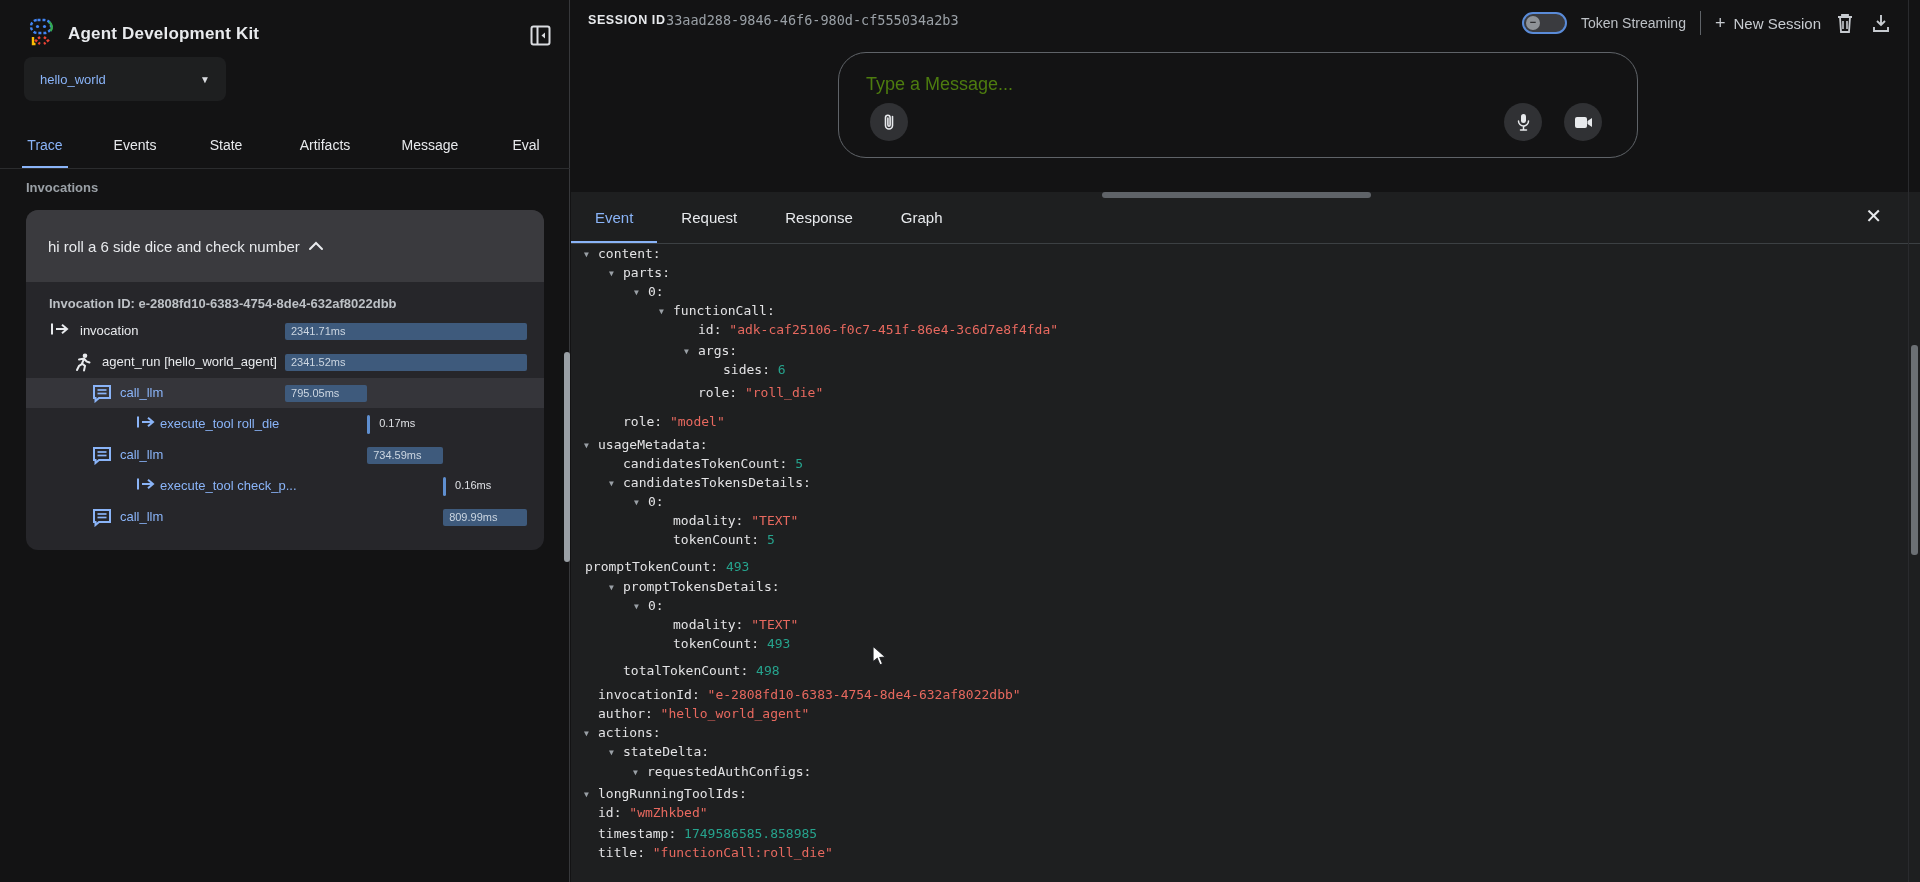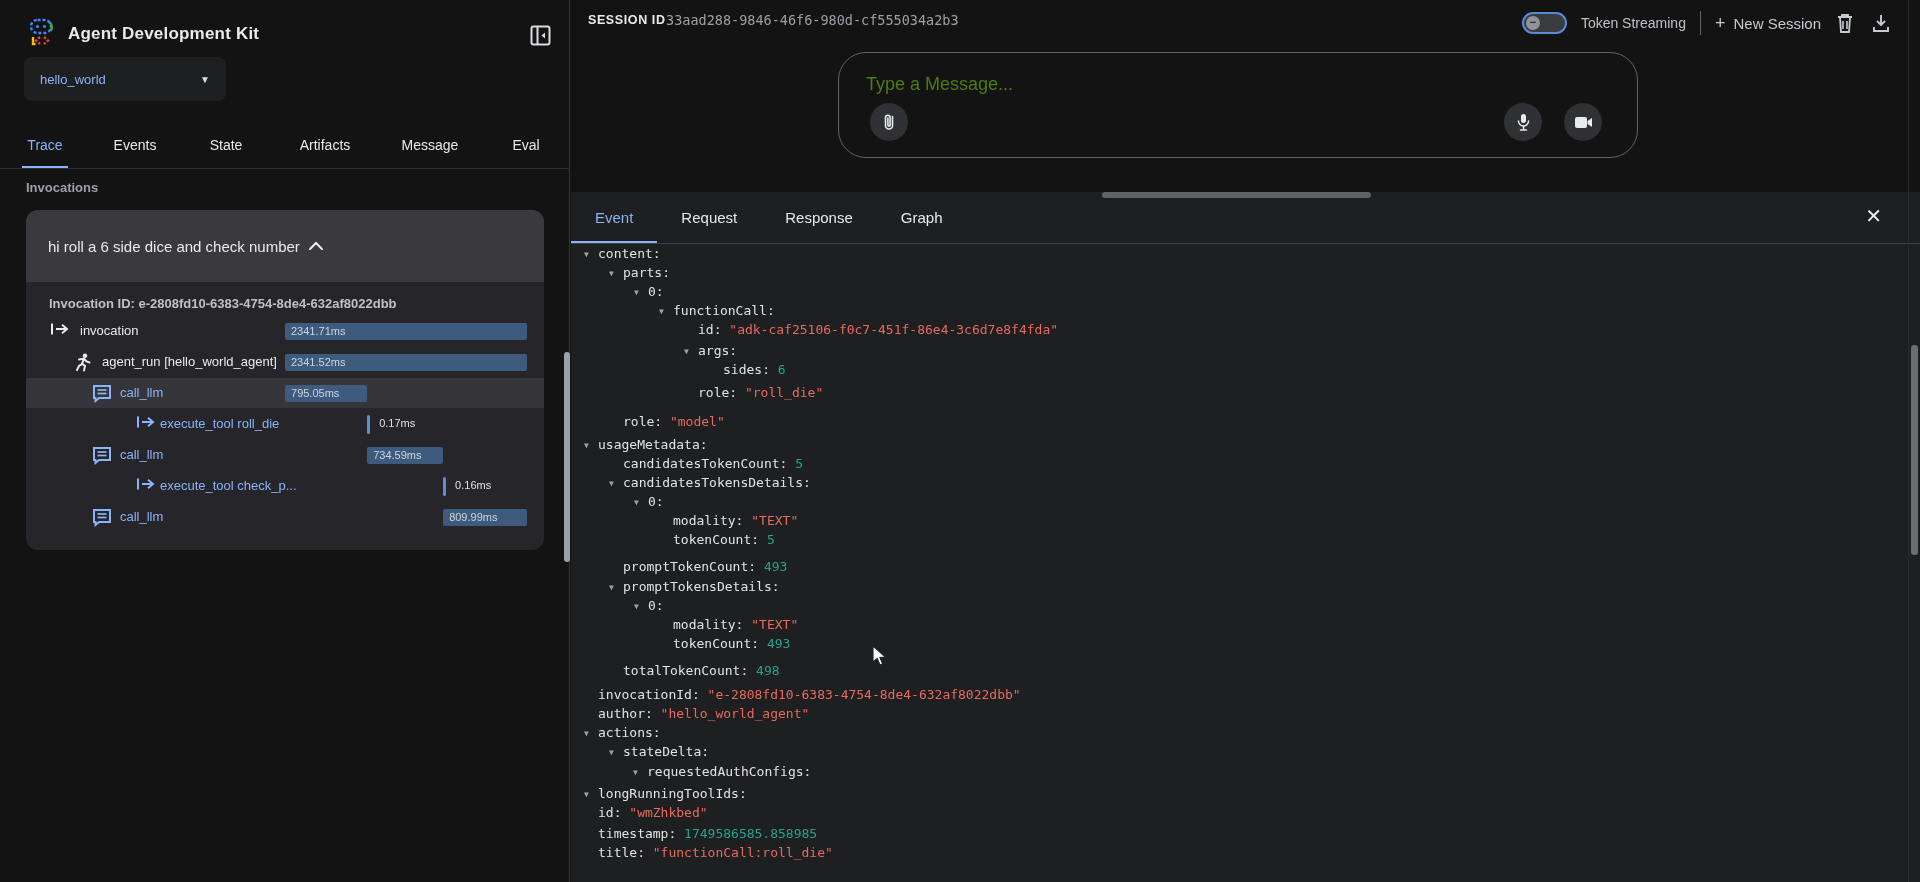--- a/index.html
+++ b/index.html
@@ -265,21 +265,21 @@
       <div class="jrow" style="margin-top: 2px; padding-left: 113px;"><span class="jarrow">▼</span><span class="jkey">args:</span></div>
       <div class="jrow" style="margin-top: 0px; padding-left: 138px;"><span class="jarrow"></span><span class="jkey">sides:</span><span class="jnum"> 6</span></div>
       <div class="jrow" style="margin-top: 4px; padding-left: 113px;"><span class="jarrow"></span><span class="jkey">role:</span><span class="jstr"> "roll_die"</span></div>
       <div class="jrow" style="margin-top: 10px; padding-left: 38px;"><span class="jarrow"></span><span class="jkey">role:</span><span class="jstr"> "model"</span></div>
       <div class="jrow" style="margin-top: 4px; padding-left: 13px;"><span class="jarrow">▼</span><span class="jkey">usageMetadata:</span></div>
       <div class="jrow" style="margin-top: 0px; padding-left: 38px;"><span class="jarrow"></span><span class="jkey">candidatesTokenCount:</span><span class="jnum"> 5</span></div>
       <div class="jrow" style="margin-top: 0px; padding-left: 38px;"><span class="jarrow">▼</span><span class="jkey">candidatesTokensDetails:</span></div>
       <div class="jrow" style="margin-top: 0px; padding-left: 63px;"><span class="jarrow">▼</span><span class="jkey">0:</span></div>
       <div class="jrow" style="margin-top: 0px; padding-left: 88px;"><span class="jarrow"></span><span class="jkey">modality:</span><span class="jstr"> "TEXT"</span></div>
       <div class="jrow" style="margin-top: 0px; padding-left: 88px;"><span class="jarrow"></span><span class="jkey">tokenCount:</span><span class="jnum"> 5</span></div>
-      <div class="jrow" style="margin-top: 8px; padding-left: 38px;"><span class="jarrow"></span><span class="jkey">promptTokenCount:</span><span class="jnum"> 493</span></div>
+      <div class="jrow" style="margin-top: 8px; "><span class="jarrow"></span><span class="jkey">promptTokenCount:</span><span class="jnum"> 493</span></div>
       <div class="jrow" style="margin-top: 1px; padding-left: 38px;"><span class="jarrow">▼</span><span class="jkey">promptTokensDetails:</span></div>
       <div class="jrow" style="margin-top: 0px; padding-left: 63px;"><span class="jarrow">▼</span><span class="jkey">0:</span></div>
       <div class="jrow" style="margin-top: 0px; padding-left: 88px;"><span class="jarrow"></span><span class="jkey">modality:</span><span class="jstr"> "TEXT"</span></div>
       <div class="jrow" style="margin-top: 0px; padding-left: 88px;"><span class="jarrow"></span><span class="jkey">tokenCount:</span><span class="jnum"> 493</span></div>
       <div class="jrow" style="margin-top: 8px; padding-left: 38px;"><span class="jarrow"></span><span class="jkey">totalTokenCount:</span><span class="jnum"> 498</span></div>
       <div class="jrow" style="margin-top: 5px; padding-left: 13px;"><span class="jarrow"></span><span class="jkey">invocationId:</span><span class="jstr"> "e-2808fd10-6383-4754-8de4-632af8022dbb"</span></div>
       <div class="jrow" style="margin-top: 0px; padding-left: 13px;"><span class="jarrow"></span><span class="jkey">author:</span><span class="jstr"> "hello_world_agent"</span></div>
       <div class="jrow" style="margin-top: 0px; padding-left: 13px;"><span class="jarrow">▼</span><span class="jkey">actions:</span></div>
       <div class="jrow" style="margin-top: 0px; padding-left: 38px;"><span class="jarrow">▼</span><span class="jkey">stateDelta:</span></div>
       <div class="jrow" style="margin-top: 1px; padding-left: 38px; margin-left: 24px;"><span class="jarrow">▼</span><span class="jkey">requestedAuthConfigs:</span></div>

